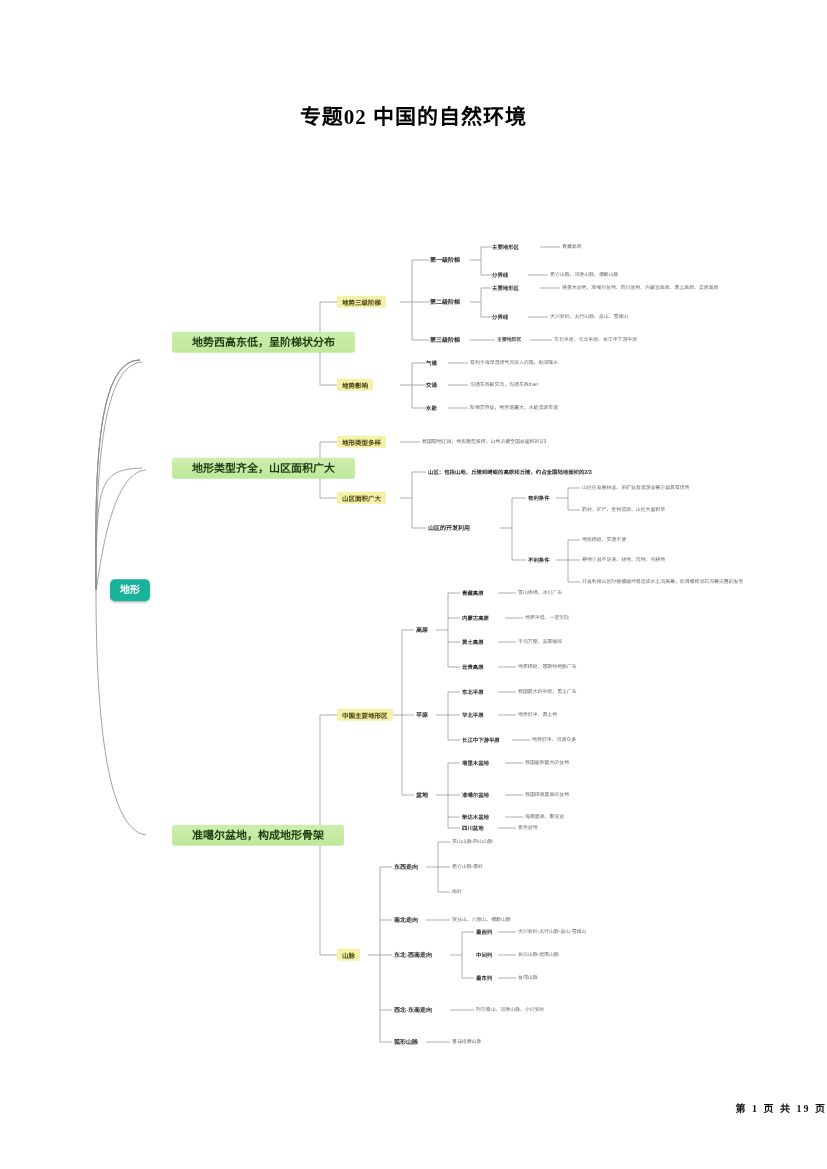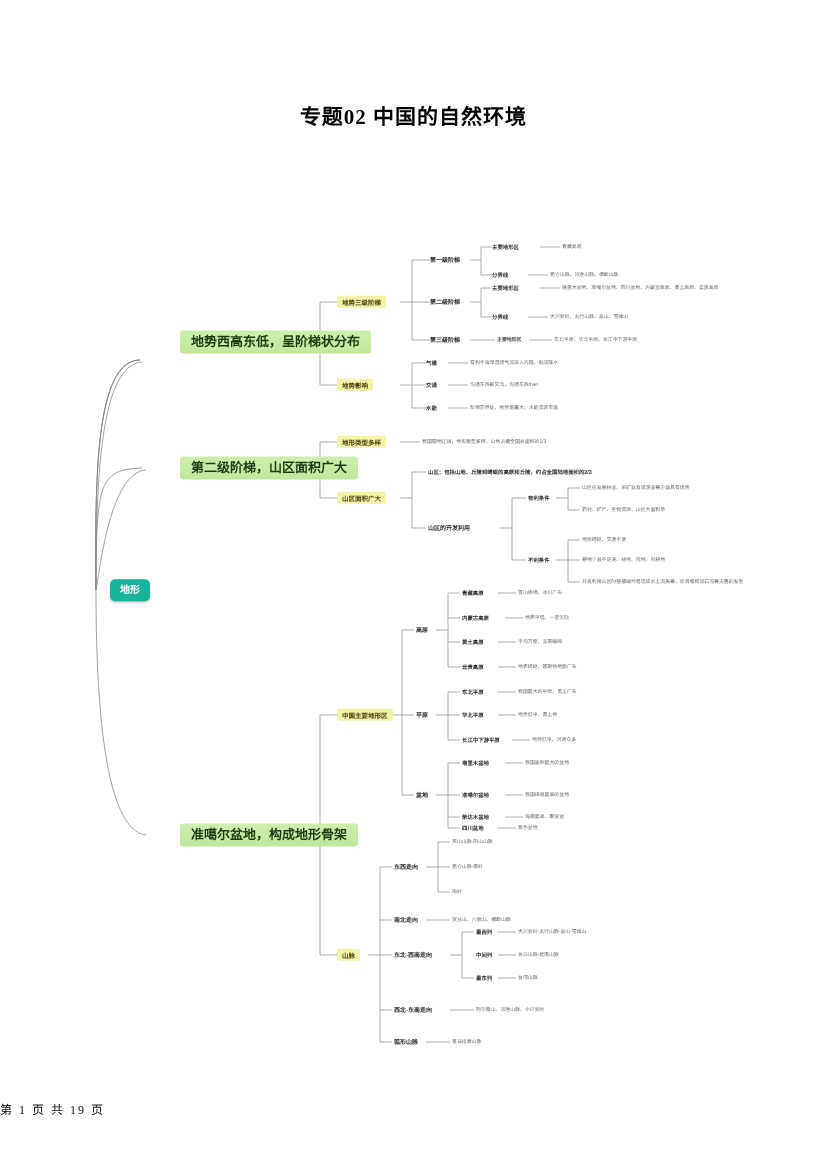--- a/index.html
+++ b/index.html
@@ -65,24 +65,23 @@
     color:#ffffff;
     font-size:10px;font-weight:bold;
     padding:5px 10px;
     border-radius:5px;
     box-shadow:0 1px 2px rgba(0,0,0,.2);
   }
   
   .n-l1{
     background:linear-gradient(180deg,#cdeeae 0%,#bfe89b 100%);
     color:#1d3d10;
-    font-size:13px;font-weight:bold;
-    padding:4px 11px;
+    font-size:11px;font-weight:bold;
+    padding:4px 20px;
     border-radius:3px;
-    margin-left:8px;
   }
   
   .n-l2{
     background:#f4f1a8;
     color:#4a4410;
     font-size:6.5px;font-weight:bold;
     padding:2.5px 5px;
     border-radius:2px;
   }
   
@@ -97,23 +96,23 @@
   }
   
   .n-leaf{
     color:#6d6d6d;
     font-size:4.9px;font-weight:normal;
   }
 
   
   .footer{
     position:absolute;left:0;top:1100px;width:827px;
-    text-align:left;
+    text-align:right;
     font-family:"Liberation Serif","DejaVu Serif",serif;
-    font-size:12px;font-weight:normal;color:#111;
+    font-size:10px;font-weight:bold;color:#111;
     letter-spacing:2px;
   }
 </style>
 </head>
 <body>
 
 <div class="page">
 
   <div class="doc-title">专题02  中国的自然环境</div>
 
@@ -289,21 +288,21 @@
     <div class="node n-leaf" style="left:497px;top:110px;color:#4a4a4a;font-weight:bold;">主要地形区</div>
     <div class="node n-leaf" style="left:554px;top:110px;">东北平原、华北平原、长江中下游平原</div>
 
     <div class="node n-l4" style="left:426px;top:133px;">气候</div>
     <div class="node n-leaf" style="left:470px;top:133px;">有利于海洋湿润气流深入内陆，形成降水</div>
     <div class="node n-l4" style="left:426px;top:155px;">交通</div>
     <div class="node n-leaf" style="left:470px;top:155px;">沟通东西部交流，沟通东西river</div>
     <div class="node n-l4" style="left:426px;top:178px;">水能</div>
     <div class="node n-leaf" style="left:470px;top:178px;">阶梯交界处，地势落差大，水能资源丰富</div>
 
-    <div class="node n-l1" style="left:172px;top:238px;">第二级阶梯，山区面积广大</div>
+    <div class="node n-l1" style="left:172px;top:238px;">地形类型齐全，山区面积广大</div>
 
     <div class="node n-l2" style="left:337px;top:212px;">地形类型多样</div>
     <div class="node n-leaf" style="left:422px;top:212px;">我国陆地辽阔，地形类型多样，山地占据全国总面积的1/3</div>
 
     <div class="node n-l2" style="left:337px;top:268px;">山区面积广大</div>
     <div class="node n-l4" style="left:428px;top:242px;">山区：包括山地、丘陵和崎岖的高原和丘陵，约占全国陆地面积的2/3</div>
     <div class="node n-l3" style="left:428px;top:298px;">山区的开发利用</div>
 
     <div class="node n-l4" style="left:528px;top:268px;">有利条件</div>
     <div class="node n-leaf" style="left:582px;top:258px;">山区在发展林业、采矿业及旅游业等方面具有优势</div>

